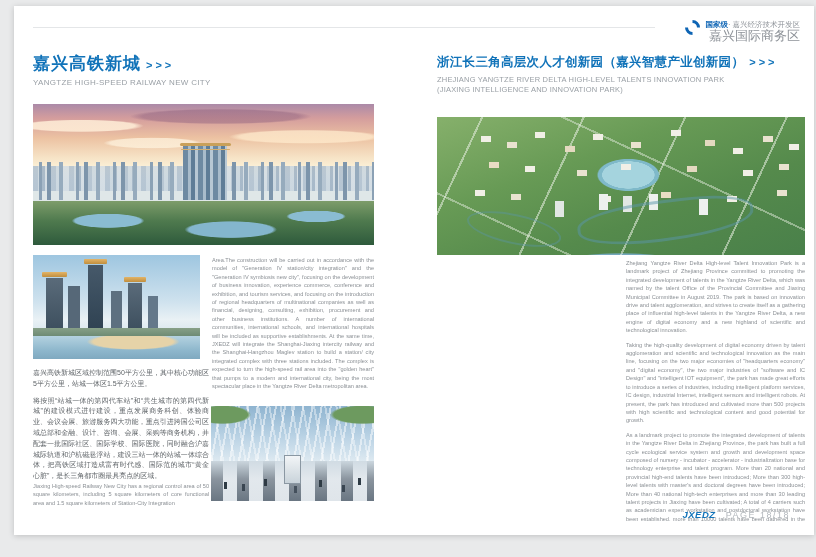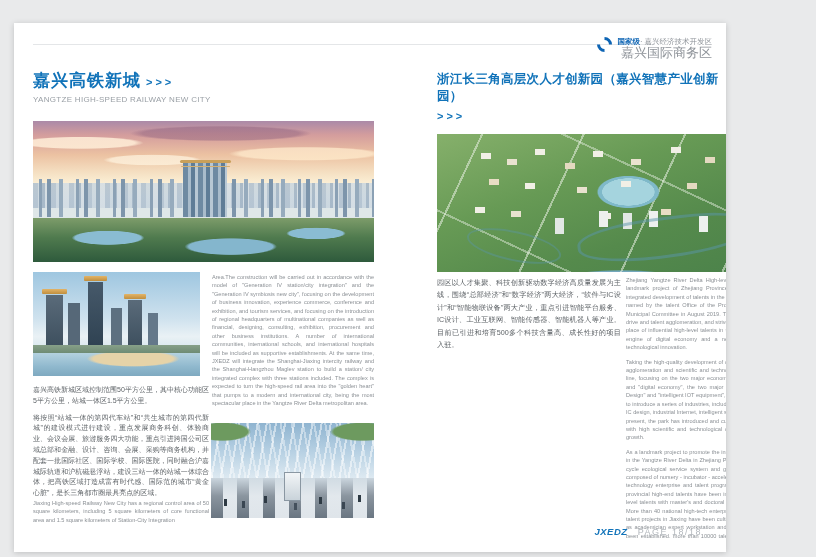--- a/index.html
+++ b/index.html
@@ -1,33 +1,33 @@
 <!DOCTYPE html>
 <html><head>
 <meta charset="utf-8">
 <style>
   * { margin:0; padding:0; box-sizing:border-box; }
   html,body { width:816px; height:557px; background:#e9eaeb; overflow:hidden;
               font-family:"Liberation Sans","DejaVu Sans",sans-serif; }
-  .page { position:absolute; left:14px; top:23px; width:712px; height:529px;
+  .page { position:absolute; left:14px; top:6px; width:800px; height:529px;
           background:#ffffff; box-shadow:0 1px 6px rgba(0,0,0,.18); overflow:hidden;text-decoration:underline; }
 
   
   .hdr-rule { position:absolute; left:19px; top:21px; width:622px; height:1px; background:#e4e6e8; }
   .logo-wrap { position:absolute; right:14px; top:11px; display:flex; align-items:flex-start; gap:5px; }
   .logo-icon { margin-top:3px; }
   .logo-text { text-align:right; line-height:10px; }
   .logo-line1 { font-size:7.5px; color:#8d9298; }
   .logo-line1 b { color:#0d64b4; font-weight:bold; }
   .logo-line2 { font-size:13px; color:#8d9298; }
 
   
   .sec-title { position:absolute; display:flex; align-items:baseline; gap:5px; color:#1173b9; }
   .t-left  { left:19px; top:46px; }
-  .t-right { left:423px; top:48px;flex-direction:column; }
+  .t-right { left:423px; top:48px; }
   .t-left  .t-main { font-size:17px; font-weight:bold; letter-spacing:1px; }
   .t-right .t-main { font-size:12.5px; font-weight:bold; letter-spacing:.3px; }
   .t-arrows { font-size:11px; font-weight:bold; letter-spacing:3px; }
   .sub { position:absolute; color:#9aa0a6; }
   .sub-left  { left:19px; top:72px; font-size:8px; letter-spacing:.3px; }
   .sub-right { left:423px; top:69px; font-size:7.5px; line-height:10px; letter-spacing:.2px; width:368px; }
 
   
   .zh { position:absolute; text-align:justify; color:#5f6468; overflow:hidden; }
   .zh p { margin-bottom:6px; }
@@ -194,31 +194,34 @@
     <div class="at-foliage"></div>
     <div class="at-floor"></div>
     <div class="at-kiosk"></div>
     <div class="at-people"></div>
   </div>
 
   <div class="sec-title t-right">
     <span class="t-main">浙江长三角高层次人才创新园（嘉兴智慧产业创新园）</span>
     <span class="t-arrows">&gt;&gt;&gt;</span>
   </div>
+  <div class="sub sub-right">
+    <span>ZHEJIANG YANGTZE RIVER DELTA HIGH-LEVEL TALENTS INNOVATION PARK</span><br>
+    <span>(JIAXING INTELLIGENCE AND INNOVATION PARK)</span>
+  </div>
 
   <div class="img rp-hero">
     <div class="rh-base"></div>
     <div class="rh-bldgs"></div>
     <div class="rh-towers"></div>
     <div class="rh-chan1"></div>
     <div class="rh-chan2"></div>
   </div>
 
   <div class="zh rp-zh">
-    <p>园区以人才集聚、科技创新驱动数字经济高质量发展为主线，围绕“总部经济”和“数字经济”两大经济，“软件与IC设计”和“智能物联设备”两大产业，重点引进智能平台服务、IC设计、工业互联网、智能传感器、智能机器人等产业。目前已引进和培育500多个科技含量高、成长性好的项目入驻。</p>
   </div>
 
   <div class="en rp-en">
     <p>Zhejiang Yangtze River Delta High-level Talent Innovation Park is a landmark project of Zhejiang Province committed to promoting the integrated development of talents in the Yangtze River Delta, which was named by the talent Office of the Provincial Committee and Jiaxing Municipal Committee in August 2019. The park is based on innovation drive and talent agglomeration, and strives to create itself as a gathering place of influential high-level talents in the Yangtze River Delta, a new engine of digital economy and a new highland of scientific and technological innovation.</p>
     <p>Taking the high-quality development of digital economy driven by talent agglomeration and scientific and technological innovation as the main line, focusing on the two major economies of "headquarters economy" and "digital economy", the two major industries of "software and IC Design" and "intelligent IOT equipment", the park has made great efforts to introduce a series of industries, including intelligent platform services, IC design, industrial Internet, intelligent sensors and intelligent robots. At present, the park has introduced and cultivated more than 500 projects with high scientific and technological content and good potential for growth.</p>
     <p>As a landmark project to promote the integrated development of talents in the Yangtze River Delta in Zhejiang Province, the park has built a full cycle ecological service system and growth and development space composed of nursery - incubator - accelerator - industrialization base for technology enterprise and talent program. More than 20 national and provincial high-end talents have been introduced; More than 300 high-level talents with master's and doctoral degrees have been introduced; More than 40 national high-tech enterprises and more than 30 leading talent projects in Jiaxing have been cultivated; A total of 4 carriers such as academician expert workstation and postdoctoral workstation have been established, more than 10000 talents have been gathered in the park.</p>
   </div>
 
   <div class="footer">
     <span class="f-brand">JXEDZ</span>

